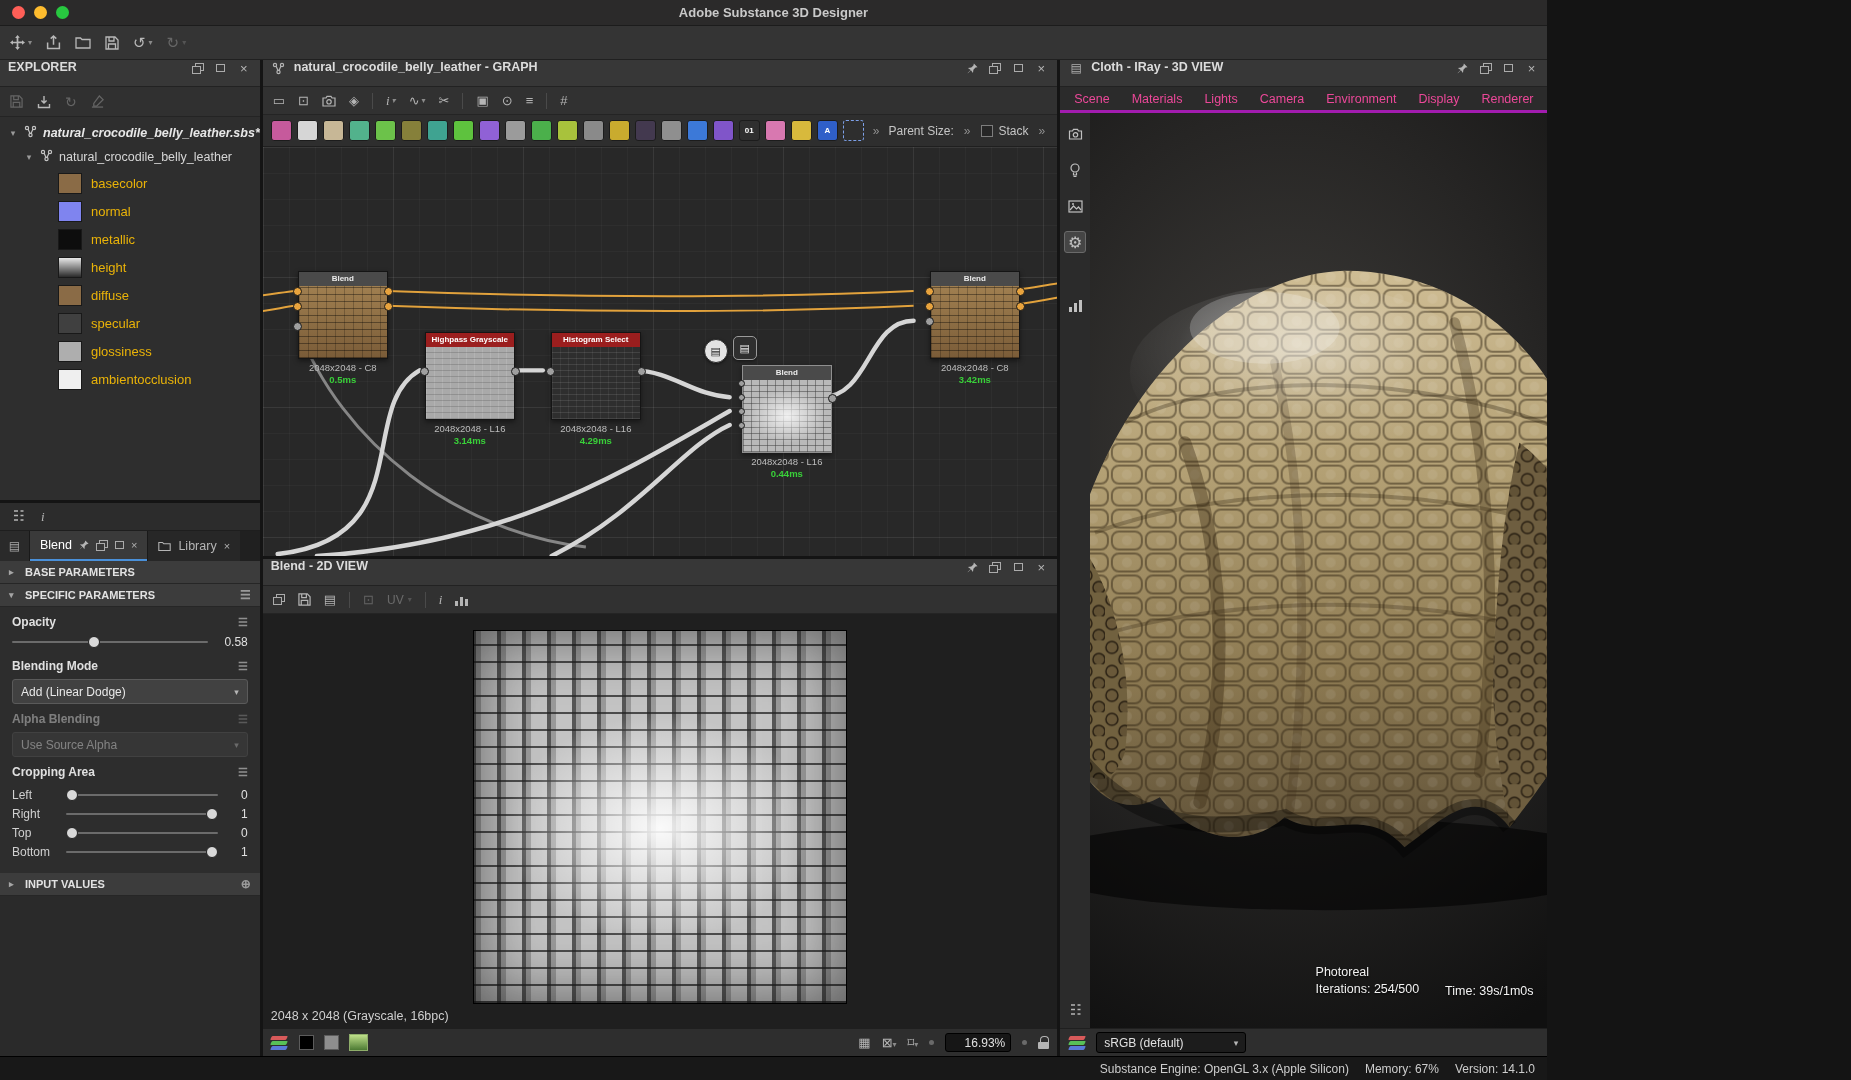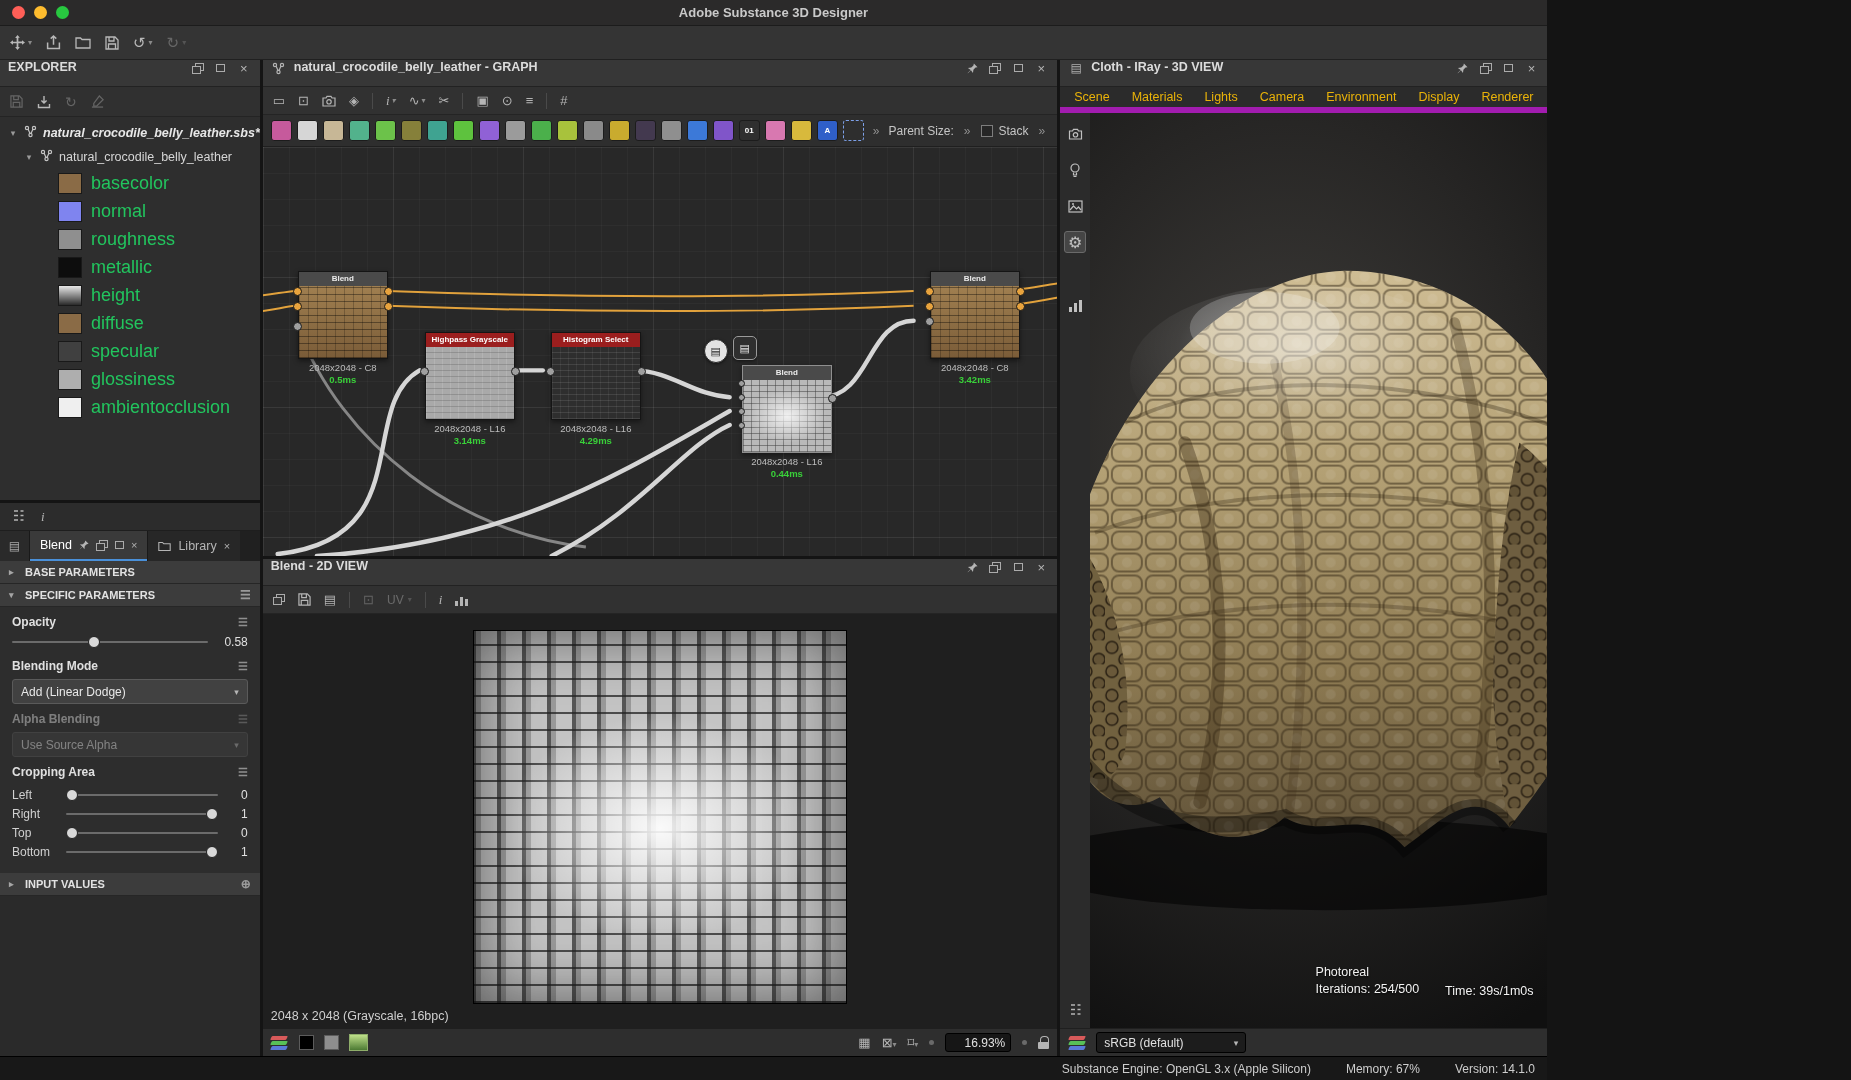--- a/index.html
+++ b/index.html
@@ -43,21 +43,21 @@
   
   .explorer { height:440px; flex:0 0 auto; }
   .exp-toolbar { height:30px; background:#303030; border-bottom:1px solid #242424; display:flex; align-items:center; gap:14px; padding:0 10px; flex:0 0 auto; }
   .exp-toolbar .mtb-icon { font-size:14px; }
   .tree { flex:1; overflow:hidden; padding-top:4px; }
   .tree-row { display:flex; align-items:center; gap:6px; height:24px; padding-left:8px; font-size:12.5px; color:#d6d6d6; cursor:default; }
   .tree-row .tcaret { width:10px; font-size:9px; color:#9a9a9a; text-align:center; }
   .tree-row.pkg .tlabel { font-weight:bold; font-style:italic; color:#e8e8e8; }
   .tree-row.graphrow { padding-left:24px; }
   .gicon { color:#b5b5b5; }
-  .out-row { display:flex; align-items:center; gap:9px; height:28px; padding-left:58px; font-size:18px; color:#22c55e; cursor:default; }
+  .out-row { display:flex; align-items:center; gap:9px; height:28px; padding-left:58px; font-size:13px; color:#eab308; cursor:default; }
   .swatch { width:24px; height:21px; border:1px solid #191919; flex:0 0 auto; }
 
   
   .left-mini { height:28px; background:#2c2c2c; display:flex; align-items:center; gap:16px; padding:0 12px; flex:0 0 auto; border-bottom:1px solid #1e1e1e; }
   .left-mini .mi { color:#b5b5b5; font-size:13px; }
   .props-tabs { height:30px; background:#202020; display:flex; align-items:flex-end; flex:0 0 auto; }
   .ptab-mini { width:30px; height:30px; background:#2a2a2a; display:flex; align-items:center; justify-content:center; color:#a8a8a8; font-size:12px; border-right:1px solid #191919; }
   .ptab { height:30px; display:flex; align-items:center; gap:7px; padding:0 10px; font-size:12.5px; }
   .ptab.active { background:#3a3a3a; color:#fff; border-bottom:2px solid #4a90d9; }
   .ptab.inactive { background:#272727; color:#b5b5b5; border-left:1px solid #191919; }
@@ -158,37 +158,37 @@
   .swatch-sm { width:15px; height:15px; border:1px solid #5c5c5c; display:inline-block; }
   .img-ic { width:19px; height:17px; border:1px solid #8fae6a; background:linear-gradient(#bfe08a,#4c7a33); display:inline-block; }
   .v2-right { margin-left:auto; display:flex; align-items:center; gap:11px; color:#b5b5b5; font-size:13px; }
   .zoom-box { width:66px; height:19px; background:#161616; border:1px solid #000; border-radius:3px; color:#e0e0e0; font-size:12px; text-align:right; padding:0 5px; font-family:"Liberation Sans", sans-serif; }
   .lock-ic { position:relative; display:inline-block; width:11px; height:13px; }
   .lock-ic::before { content:""; position:absolute; top:0; left:2px; width:7px; height:7px; border:1.5px solid #b5b5b5; border-bottom:none; border-radius:4px 4px 0 0; }
   .lock-ic::after { content:""; position:absolute; bottom:0; left:0; width:11px; height:7px; background:#b5b5b5; border-radius:1px; }
   .dot-sep { width:5px; height:5px; border-radius:50%; background:#6a6a6a; }
 
   
-  .v3-menubar { height:26px; background:#2b2b2b; border-bottom:6px solid #a21caf; display:flex; align-items:center; gap:22px; padding:0 14px; font-size:12.5px; color:#eab308; flex:0 0 auto; }
+  .v3-menubar { height:26px; background:#2b2b2b; border-bottom:3px solid #a21caf; display:flex; align-items:center; gap:22px; padding:0 14px; font-size:12.5px; color:#ec4899; flex:0 0 auto; }
   .v3-body { flex:1; display:flex; min-height:0; position:relative; }
   .v3-strip { width:30px; background:#2b2b2b; display:flex; flex-direction:column; align-items:center; padding-top:10px; gap:14px; flex:0 0 auto; z-index:2; }
   .v3-strip .si { width:22px; height:22px; display:flex; align-items:center; justify-content:center; color:#c0c0c0; }
   .v3-strip .si.active { background:#454545; border:1px solid #6a6a6a; border-radius:3px; }
   .v3-strip .spacer { height:14px; }
   .v3-strip .bottom { margin-top:auto; margin-bottom:8px; }
   .v3-viewport { flex:1; position:relative; overflow:hidden; background:#161616; }
   .v3-viewport svg.cloth { position:absolute; inset:0; width:100%; height:100%; }
   .render-info { position:absolute; right:14px; bottom:30px; display:flex; align-items:flex-end; gap:26px; font-size:12.5px; color:#f2f2f2; text-shadow:0 1px 2px rgba(0,0,0,.8); z-index:3; }
   .render-info .ri-left div { line-height:17px; }
   .v3-bottombar { height:28px; background:#2e2e2e; border-top:1px solid #1f1f1f; display:flex; align-items:center; gap:9px; padding:0 9px; flex:0 0 auto; }
   .srgb-drop { width:150px; height:21px; background:#1c1c1c; border:1px solid #000; border-radius:3px; display:flex; align-items:center; padding:0 7px; font-size:12px; color:#e0e0e0; }
   .srgb-drop .dcaret { margin-left:auto; font-size:9px; color:#b5b5b5; }
 
   
-  .statusbar { height:24px; background:#181818; border-top:1px solid #000; display:flex; align-items:center; justify-content:flex-end; gap:35px; padding:0 12px; font-size:12px; color:#cdcdcd; flex:0 0 auto; }
+  .statusbar { height:24px; background:#181818; border-top:1px solid #000; display:flex; align-items:center; justify-content:flex-end; gap:16px; padding:0 12px; font-size:12px; color:#cdcdcd; flex:0 0 auto; }
 </style>
 </head>
 <body>
 
 <div class="app">
 
   <div class="titlebar">
     <div class="traffic">
       <span class="tl red"></span>
       <span class="tl yel"></span>
@@ -286,24 +286,20 @@
             <span class="tlabel">natural_crocodile_belly_leather</span>
           </div>
 
           <div class="out-row">
             <span class="swatch" style="background: rgb(138, 107, 70);"></span>
             <span>basecolor</span>
           </div>
           <div class="out-row">
             <span class="swatch" style="background: rgb(127, 132, 239);"></span>
             <span>normal</span>
-          </div>
-          <div class="out-row">
-            <span class="swatch" style="background: rgb(143, 143, 143);"></span>
-            <span>roughness</span>
           </div>
           <div class="out-row">
             <span class="swatch" style="background: rgb(13, 13, 13);"></span>
             <span>metallic</span>
           </div>
           <div class="out-row">
             <span class="swatch" style="background:linear-gradient(#e8e8e8,#2a2a2a)"></span>
             <span>height</span>
           </div>
           <div class="out-row">

